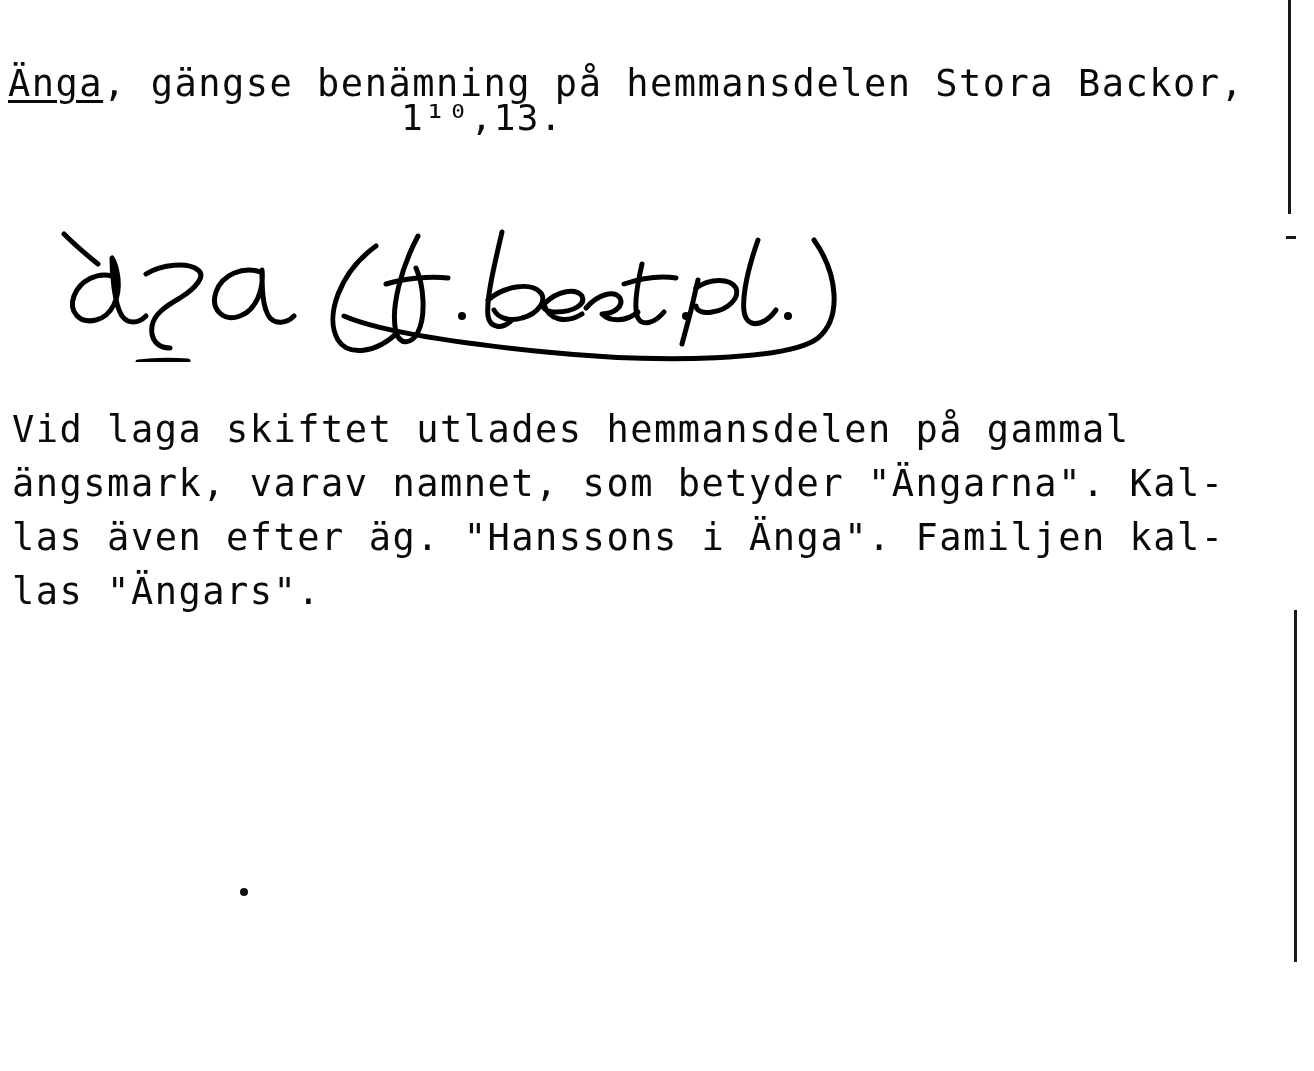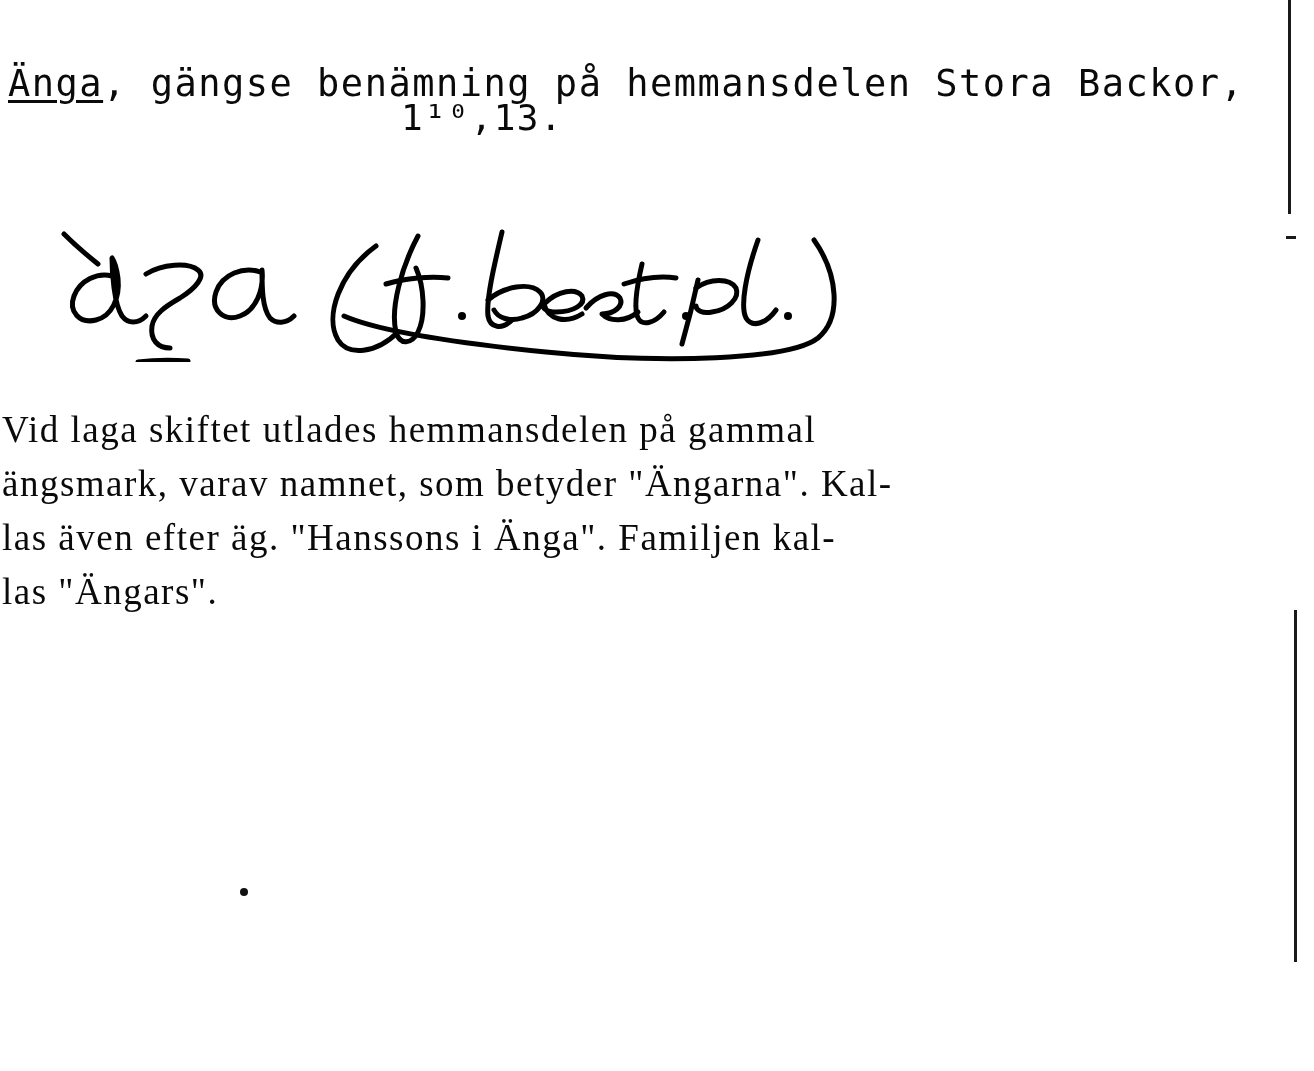--- a/index.html
+++ b/index.html
@@ -41,23 +41,22 @@
     left: 354px;
     font-size: 36px;
     margin-left: 47px;
   }
   #parish-line {
     top: 145px;
     left: 342px;
   }
   #body-block {
     top: 403px;
-    left: 2px;
+    left: 12px;
     line-height: 54px;
-    font-family: Liberation Serif, serif;
   }
   #signature-line {
     top: 985px;
     left: 762px;
   }
   
   #handwriting {
     position: absolute;
     top: 212px;
     left: 46px;

